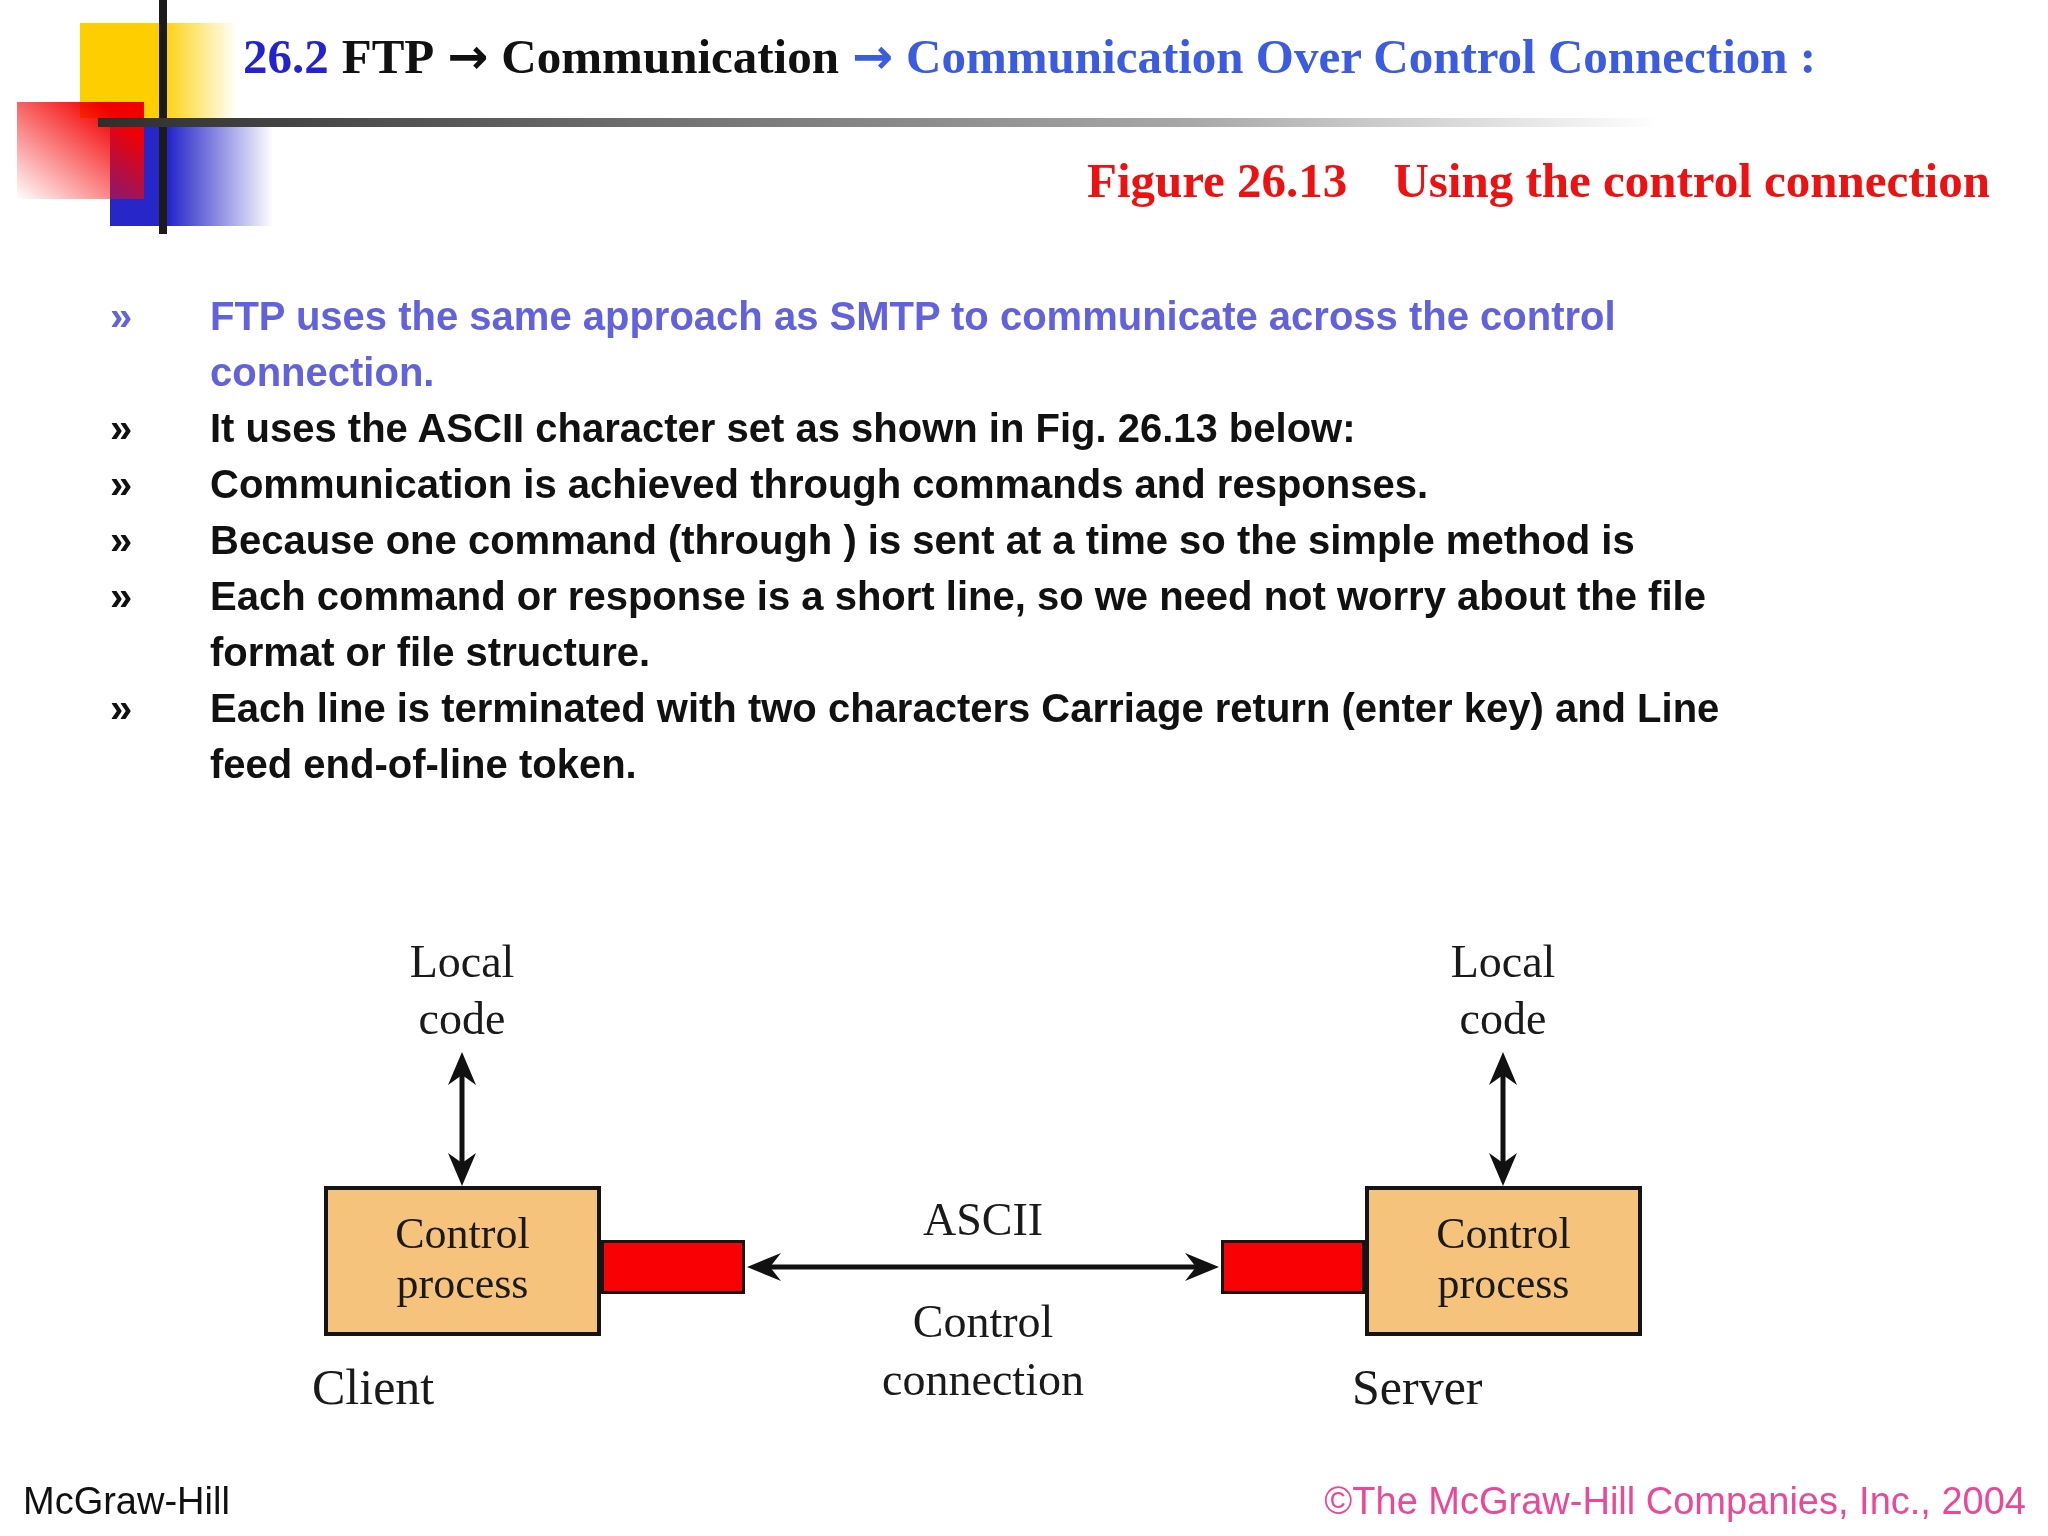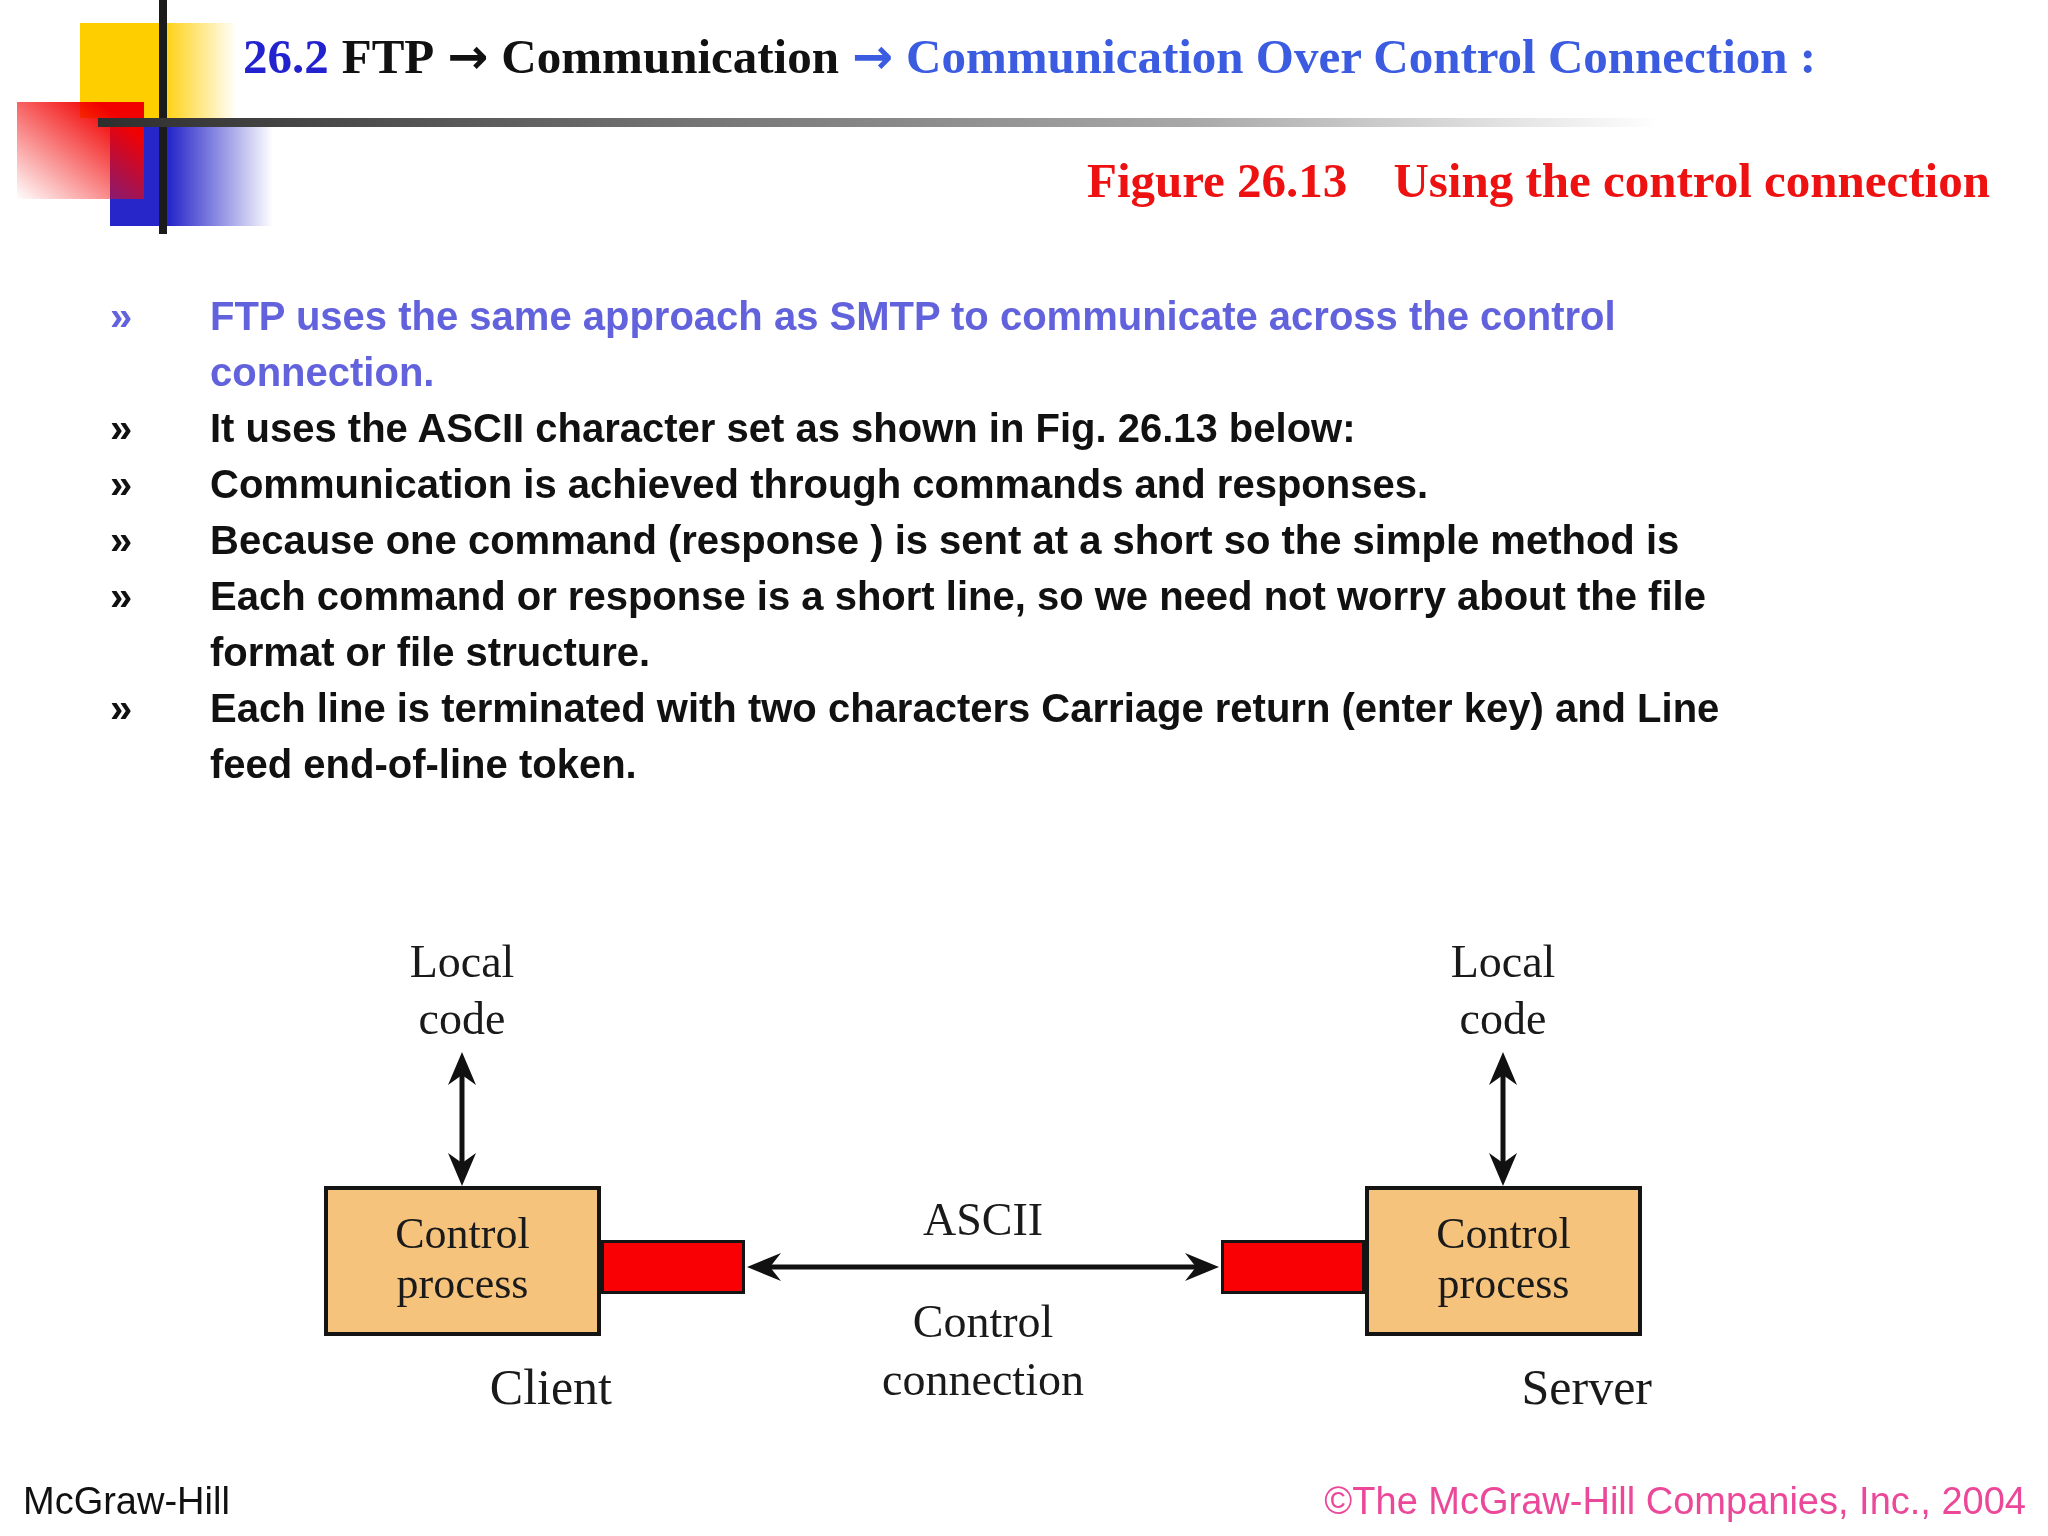--- a/index.html
+++ b/index.html
@@ -52,21 +52,21 @@
   .pb-client{left:324px;} .pb-server{left:1365px;}
   .pbox span{display:block;}
   .port{position:absolute;top:1240px;width:144px;height:54px;box-sizing:border-box;
     background:#f80004;border:3px solid #141414;z-index:1;}
   .port-client{left:601px;} .port-server{left:1221px;}
   .harrow{position:absolute;left:747px;top:1245px;width:472px;height:44px;}
   .ascii{position:absolute;left:833px;top:1193px;width:300px;text-align:center;font-size:46px;}
   .connlabel{position:absolute;left:833px;top:1293px;width:300px;text-align:center;
     font-size:46px;line-height:58px;}
   .connlabel span{display:block;}
-  .endlabel{position:absolute;top:1358px;width:300px;text-align:right;font-size:50px;}
+  .endlabel{position:absolute;top:1358px;width:300px;text-align:left;font-size:50px;}
   .el-client{left:312px;} .el-server{left:1352px;}
   
   .footer-left{position:absolute;left:23px;top:1480px;font-family:"Liberation Sans",sans-serif;
     font-size:38px;color:#111;}
   .footer-right{position:absolute;right:22px;top:1480px;font-family:"Liberation Sans",sans-serif;
     font-size:38px;color:#ec4899;}
 </style>
 </head>
 <body>
 
@@ -101,21 +101,21 @@
     </div>
     <div class="bullet">
       <span class="mark">»</span>
       <div class="btext">
         <span>Communication is achieved through commands and responses.</span>
       </div>
     </div>
     <div class="bullet">
       <span class="mark">»</span>
       <div class="btext">
-        <span>Because one command (response ) is sent at a short so the simple method is</span>
+        <span>Because one command (through ) is sent at a time so the simple method is</span>
       </div>
     </div>
     <div class="bullet">
       <span class="mark">»</span>
       <div class="btext">
         <span>Each command or response is a short line, so we need not worry about the file</span>
         <span>format or file structure.</span>
       </div>
     </div>
     <div class="bullet">

